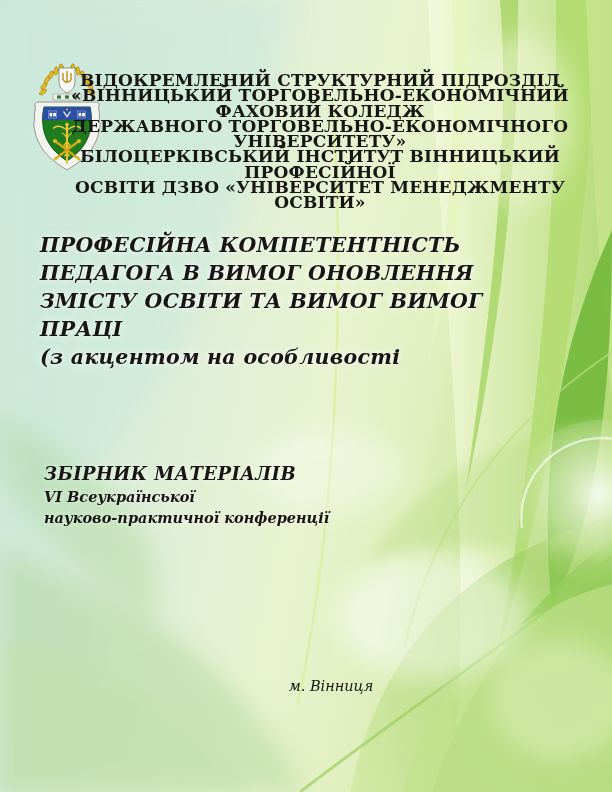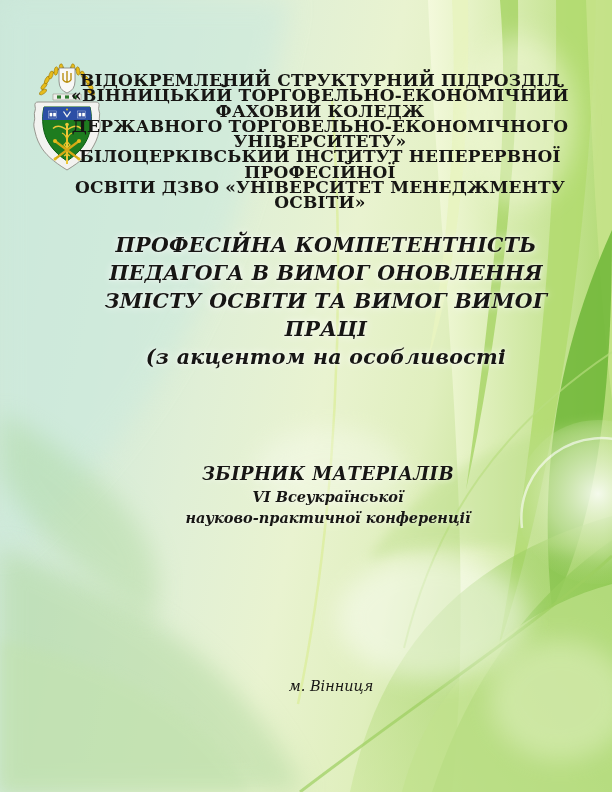--- a/index.html
+++ b/index.html
@@ -46,34 +46,34 @@
     font-weight: bold;
     font-size: 17px;
     line-height: 15.3px;
     letter-spacing: 0.2px;
   }
   .title-block {
     position: absolute;
     top: 231px;
     left: 40px;
     right: 0;
-    text-align: center;
+    text-align: left;
     font-weight: bold;
     font-style: italic;
     font-size: 20.5px;
     line-height: 28px;
     letter-spacing: 0.3px;
     text-shadow: 0 0 8px rgba(255,255,255,0.85), 0 0 3px rgba(255,255,255,0.6);
   }
   .collection-block {
     position: absolute;
     top: 461px;
     left: 44px;
     right: 0;
-    text-align: center;
+    text-align: left;
     font-style: italic;
     font-weight: bold;
     text-shadow: 0 0 6px rgba(255,255,255,0.7);
   }
   .collection-heading {
     font-size: 18px;
     line-height: 26px;
     letter-spacing: 0.4px;
   }
   .collection-line {
@@ -225,21 +225,21 @@
       <circle cx="25" cy="80" r="2" fill="#e6bc1c"></circle>
       <circle cx="49" cy="80" r="2" fill="#e6bc1c"></circle>
       <circle cx="25" cy="98" r="1.5" fill="#e6bc1c"></circle>
       <circle cx="49" cy="98" r="1.5" fill="#e6bc1c"></circle>
     </svg>
 
     <div class="header-block">
       <div>ВІДОКРЕМЛЕНИЙ СТРУКТУРНИЙ ПІДРОЗДІЛ</div>
       <div>«ВІННИЦЬКИЙ ТОРГОВЕЛЬНО-ЕКОНОМІЧНИЙ ФАХОВИЙ КОЛЕДЖ</div>
       <div>ДЕРЖАВНОГО ТОРГОВЕЛЬНО-ЕКОНОМІЧНОГО УНІВЕРСИТЕТУ»</div>
-      <div>БІЛОЦЕРКІВСЬКИЙ ІНСТИТУТ НЕПЕРЕРВНОЇ ПРОФЕСІЙНОЇ</div>
+      <div>БІЛОЦЕРКІВСЬКИЙ ІНСТИТУТ ВІННИЦЬКИЙ ПРОФЕСІЙНОЇ</div>
       <div>ОСВІТИ ДЗВО «УНІВЕРСИТЕТ МЕНЕДЖМЕНТУ ОСВІТИ»</div>
     </div>
 
     <div class="title-block">
       <div>ПРОФЕСІЙНА КОМПЕТЕНТНІСТЬ</div>
       <div>ПЕДАГОГА В ВИМОГ ОНОВЛЕННЯ</div>
       <div>ЗМІСТУ ОСВІТИ ТА ВИМОГ ВИМОГ</div>
       <div>ПРАЦІ</div>
       <div>(з акцентом на особливості</div>
     </div>

